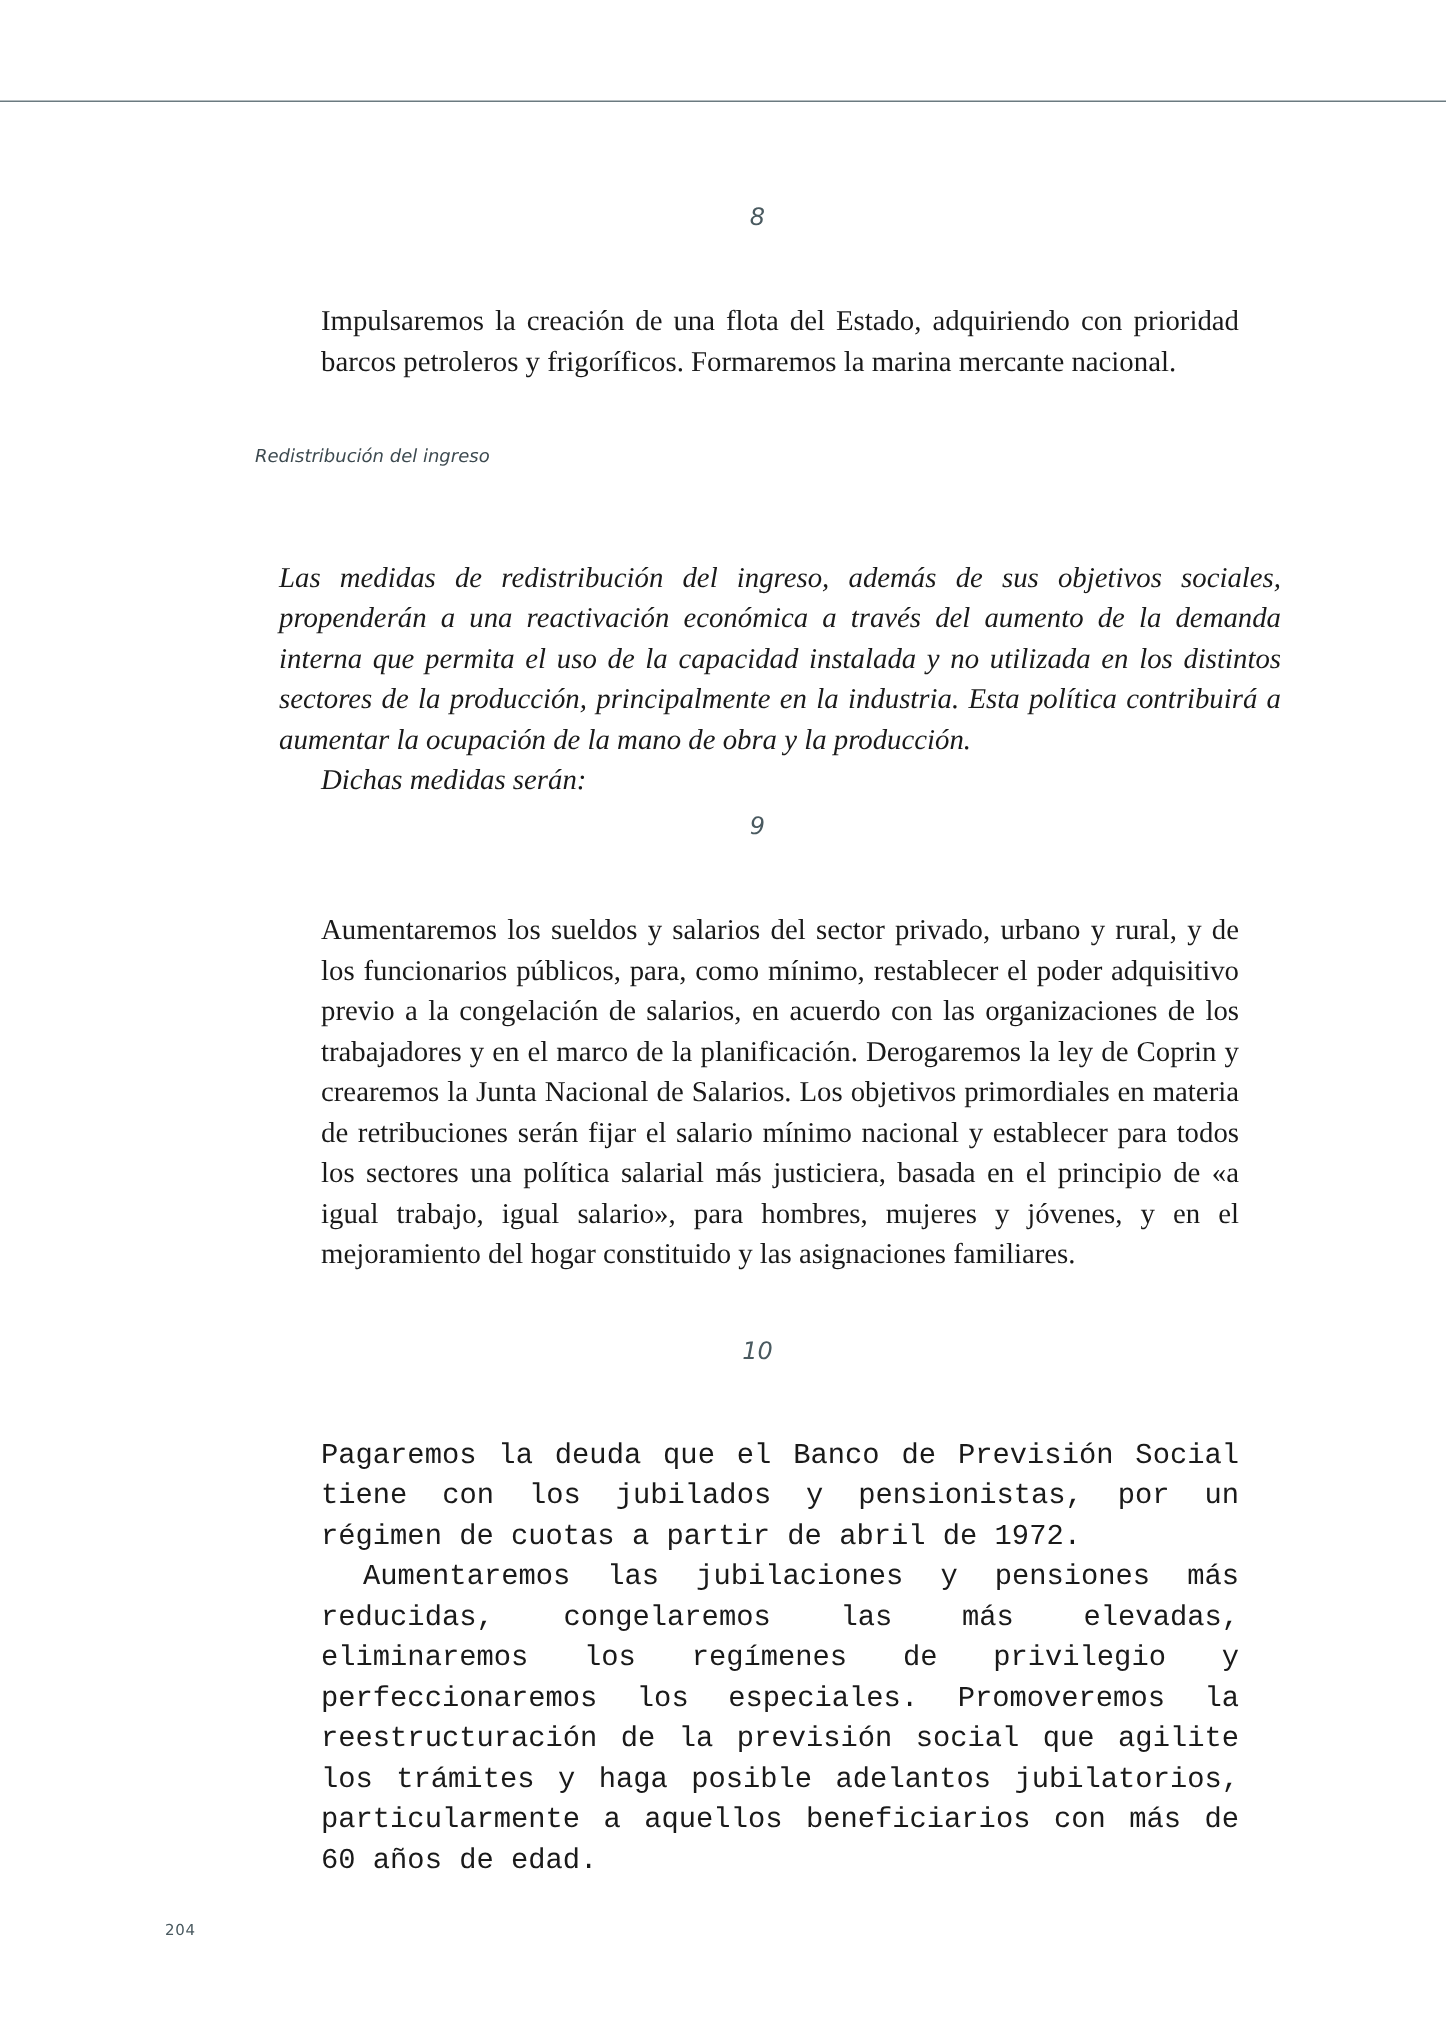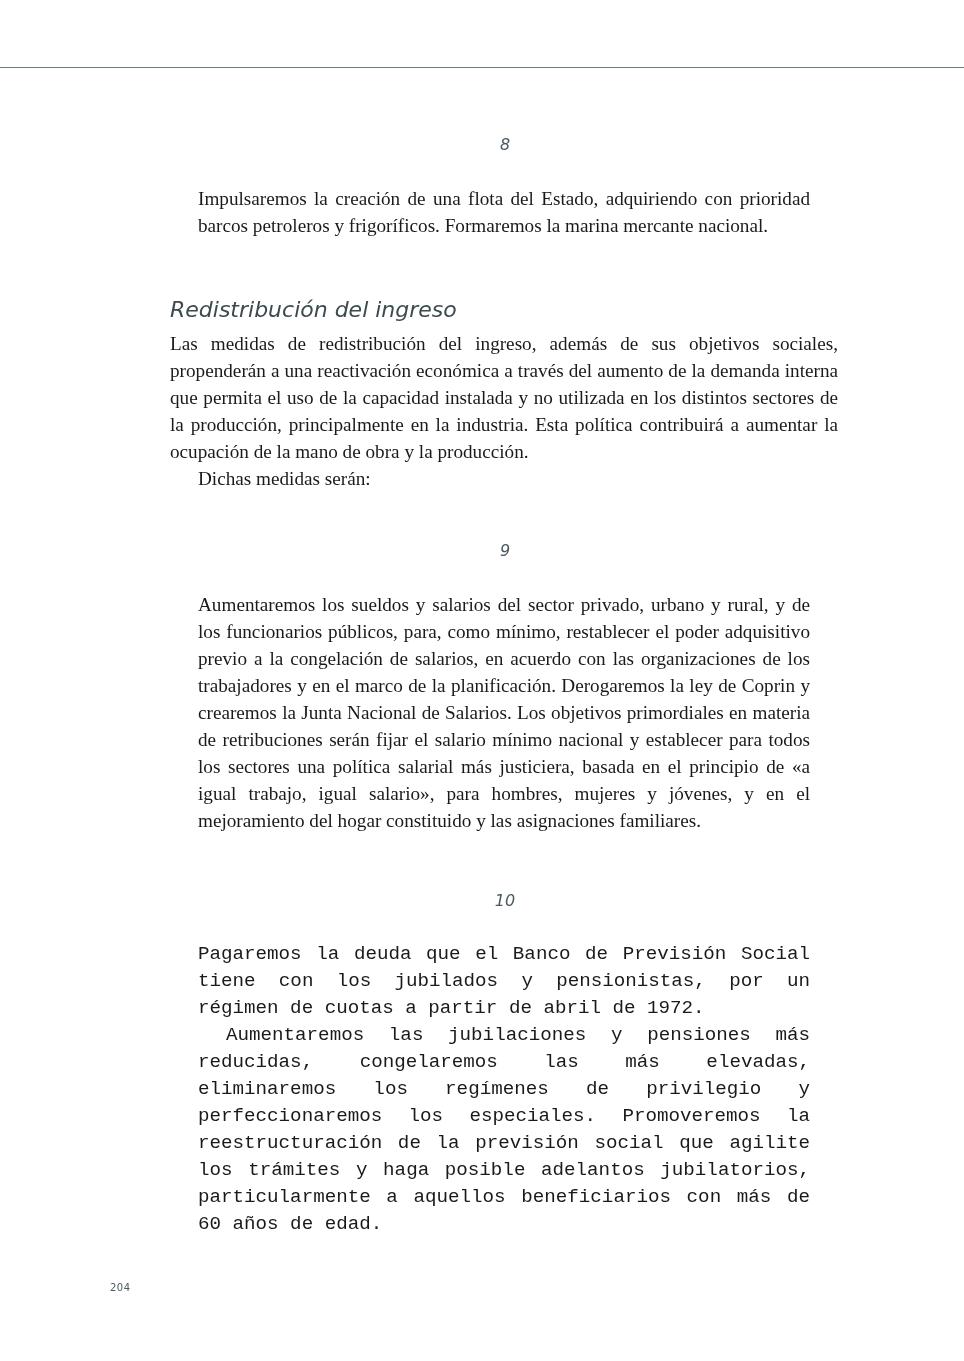--- a/index.html
+++ b/index.html
@@ -13,24 +13,24 @@
       border-top: 1.5px solid #6b7a80;
     }
     .num {
       position: absolute; left: 0; width: 1010px; text-align: center;
       font-family: "DejaVu Sans", "Liberation Sans", sans-serif;
       font-style: italic; font-size: 16px; color: #4a5a60;
     }
     .subhead {
       position: absolute; left: 170px;
       font-family: "DejaVu Sans", "Liberation Sans", sans-serif;
-      font-style: italic; font-size: 22px; color: #3d4a50;
+      font-style: italic; font-size: 12px; color: #3d4a50;
     }
     .block {
-      position: absolute; margin: 0;
+      position: absolute; margin: 16px;
       font-family: "Liberation Serif", "DejaVu Serif", serif;
       font-size: 19.2px; line-height: 27px; text-align: justify;
       hyphens: manual;
     }
     .block p { margin: 0; }
     .block p.indent { text-indent: 28px; }
     .inset { left: 198px; width: 612px; }
     .wide { left: 170px; width: 668px; }
     .folio {
       position: absolute; left: 110px; top: 1282px;
@@ -44,21 +44,21 @@
 <div class="top-rule"></div>
 
 <div class="num" style="top:135px;">8</div>
 
 <div class="block inset" style="top:185px;">
   <p>Impulsaremos la creación de una flota del Estado, adquiriendo con prioridad barcos petroleros y frigoríficos. Formaremos la marina mercante nacional.</p>
 </div>
 
 <div class="subhead" style="top:297px;">Redistribución del ingreso</div>
 
-<div class="block wide" style="top:330px;">
+<div class="block wide" style="top:356px;font-style:italic;">
   <p>Las medidas de redistribución del ingreso, además de sus objetivos sociales, propenderán a una reactivación económica a través del aumento de la demanda interna que permita el uso de la capacidad instalada y no utilizada en los distintos sectores de la producción, principalmente en la industria. Esta política contribuirá a aumentar la ocupación de la mano de obra y la producción.</p>
   <p class="indent">Dichas medidas serán:</p>
 </div>
 
 <div class="num" style="top:541px;">9</div>
 
 <div class="block inset" style="top:591px;">
   <p>Aumentaremos los sueldos y salarios del sector privado, urbano y rural, y de los funcionarios públicos, para, como mínimo, restablecer el poder adquisitivo previo a la congelación de salarios, en acuerdo con las organizaciones de los trabajadores y en el marco de la planificación. Derogaremos la ley de Coprin y crearemos la Junta Nacional de Salarios. Los objetivos primordiales en materia de retribuciones serán fijar el salario mínimo nacional y establecer para todos los sectores una política salarial más justiciera, basada en el principio de «a igual trabajo, igual salario», para hombres, mujeres y jóvenes, y en el mejoramiento del hogar constituido y las asignaciones familiares.</p>
 </div>
 

